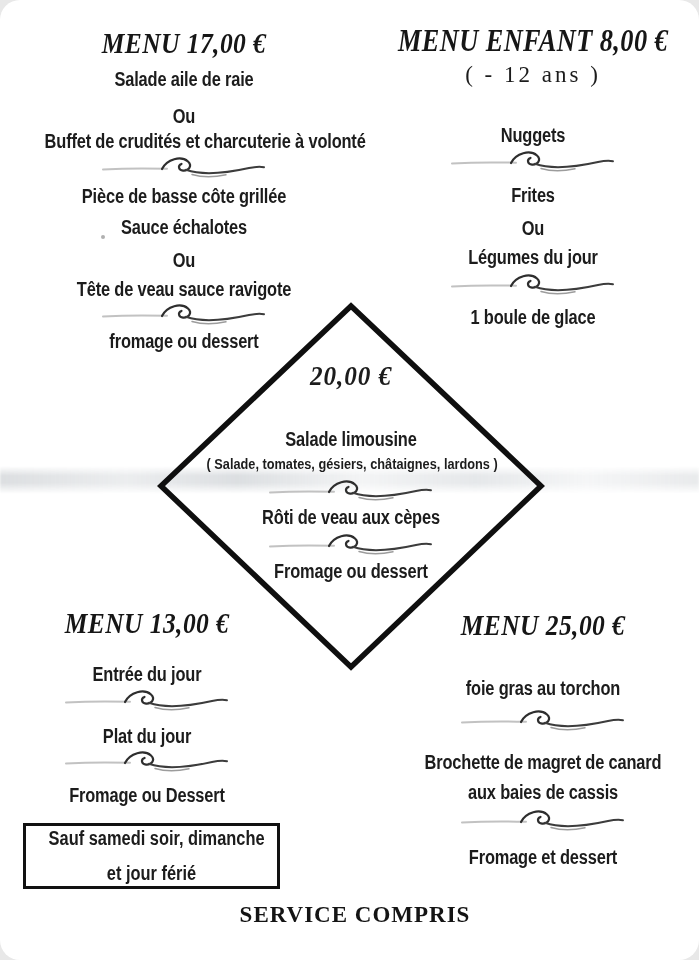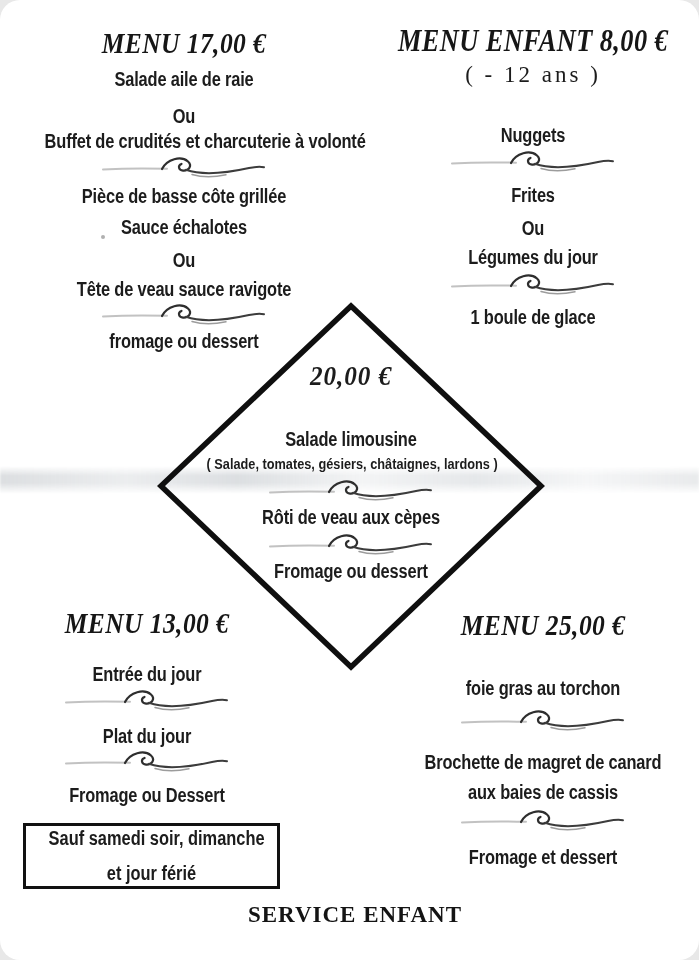--- a/index.html
+++ b/index.html
@@ -193,15 +193,15 @@
         <use href="#wave-divider"></use>
       </svg>
     <div class="line item" style="left:373px;top:751px;width:340px;">Brochette de magret de canard</div>
     <div class="line item" style="left:373px;top:781px;width:340px;">aux baies de cassis</div>
     <svg class="divider" style="left:458px;top:807px;" width="170" height="26" viewBox="0 0 170 26">
         <use href="#wave-divider"></use>
       </svg>
     <div class="line item" style="left:373px;top:846px;width:340px;">Fromage et dessert</div>
   </div>
 
-  <div class="line footer-serif" style="left:185px;top:902px;width:340px;">SERVICE ENFANT</div>
+  <div class="line footer-serif" style="left:185px;top:902px;width:340px;">SERVICE COMPRIS</div>
 
 </div>
 
 </body></html>

